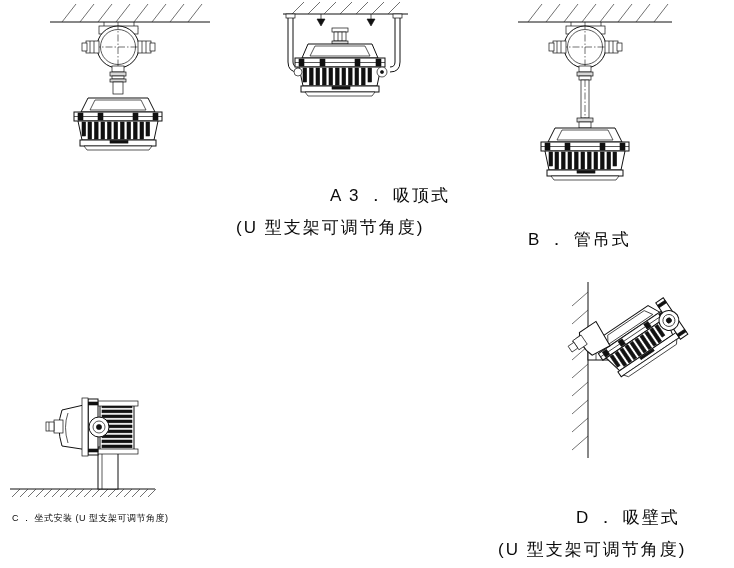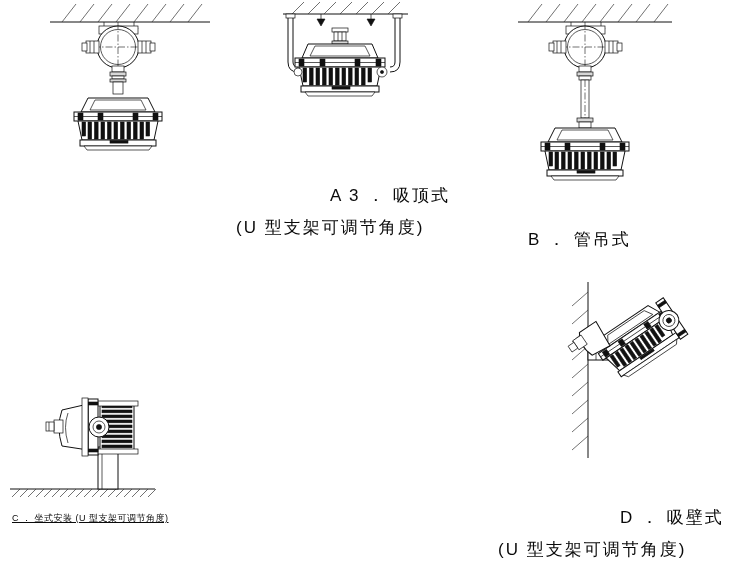--- a/index.html
+++ b/index.html
@@ -374,18 +374,18 @@
     </g>
   </g>
 </svg>
 
 
 <div class="cap cap-lg" style="left:330px;top:184px;">A 3 ． 吸顶式</div>
 <div class="cap cap-lg" style="left:236px;top:216px;">(U 型支架可调节角度)</div>
 
 <div class="cap cap-lg" style="left:528px;top:228px;">B ． 管吊式</div>
 
-<div class="cap cap-sm" style="left:12px;top:512px;text-decoration:underline;">C ． 坐式安装 (U 型支架可调节角度)</div>
-
-<div class="cap cap-lg" style="left:576px;top:506px;margin-left:44px;">D ． 吸壁式</div>
+<div class="cap cap-sm" style="left:12px;top:512px;">C ． 坐式安装 (U 型支架可调节角度)</div>
+
+<div class="cap cap-lg" style="left:576px;top:506px;">D ． 吸壁式</div>
 <div class="cap cap-lg" style="left:498px;top:538px;">(U 型支架可调节角度)</div>
 
 </div>
 
 </body></html>

